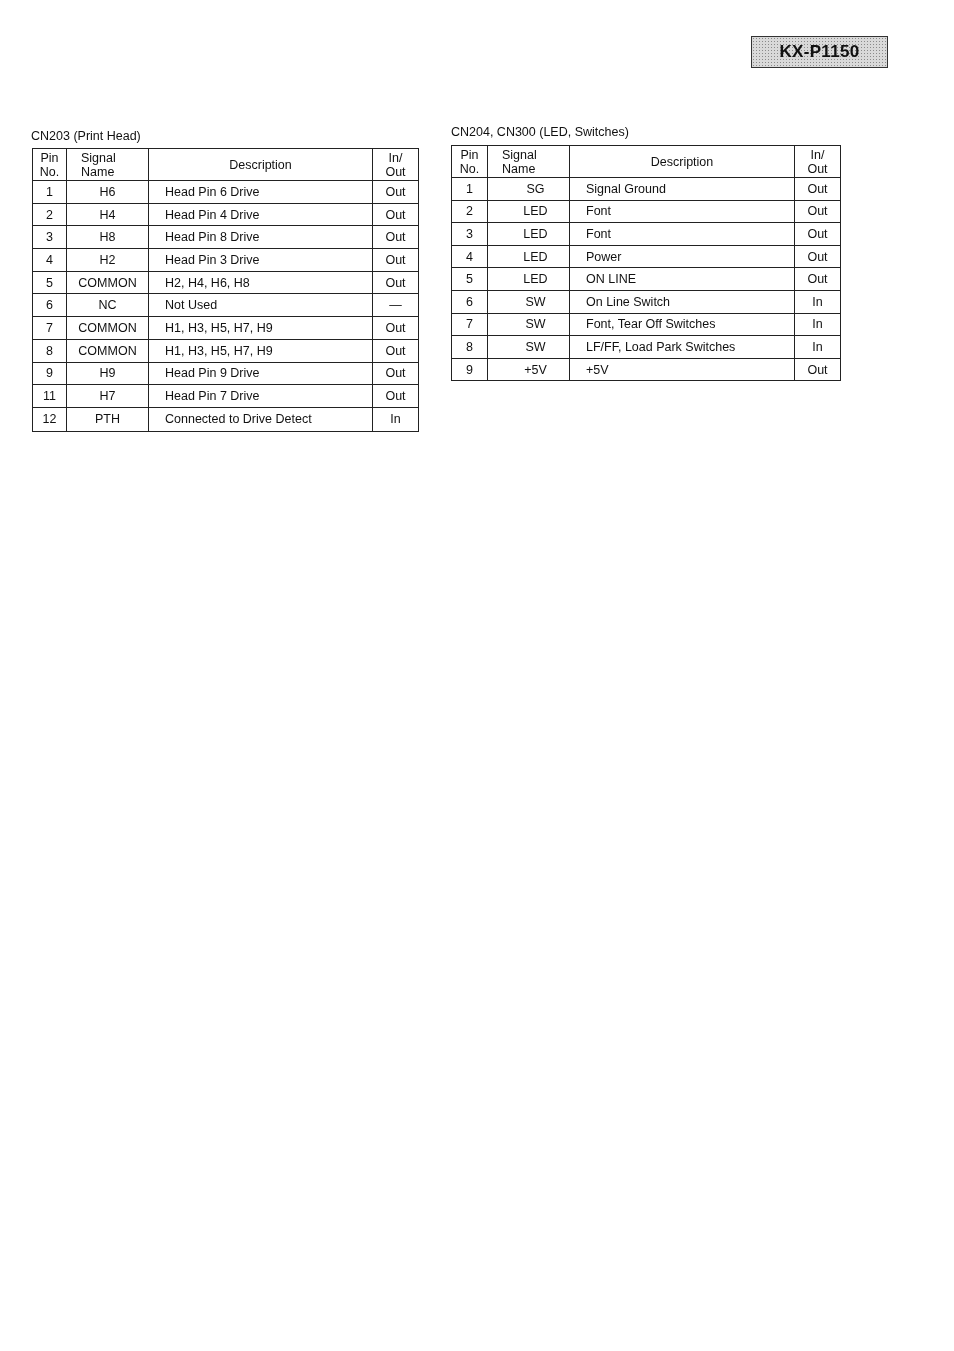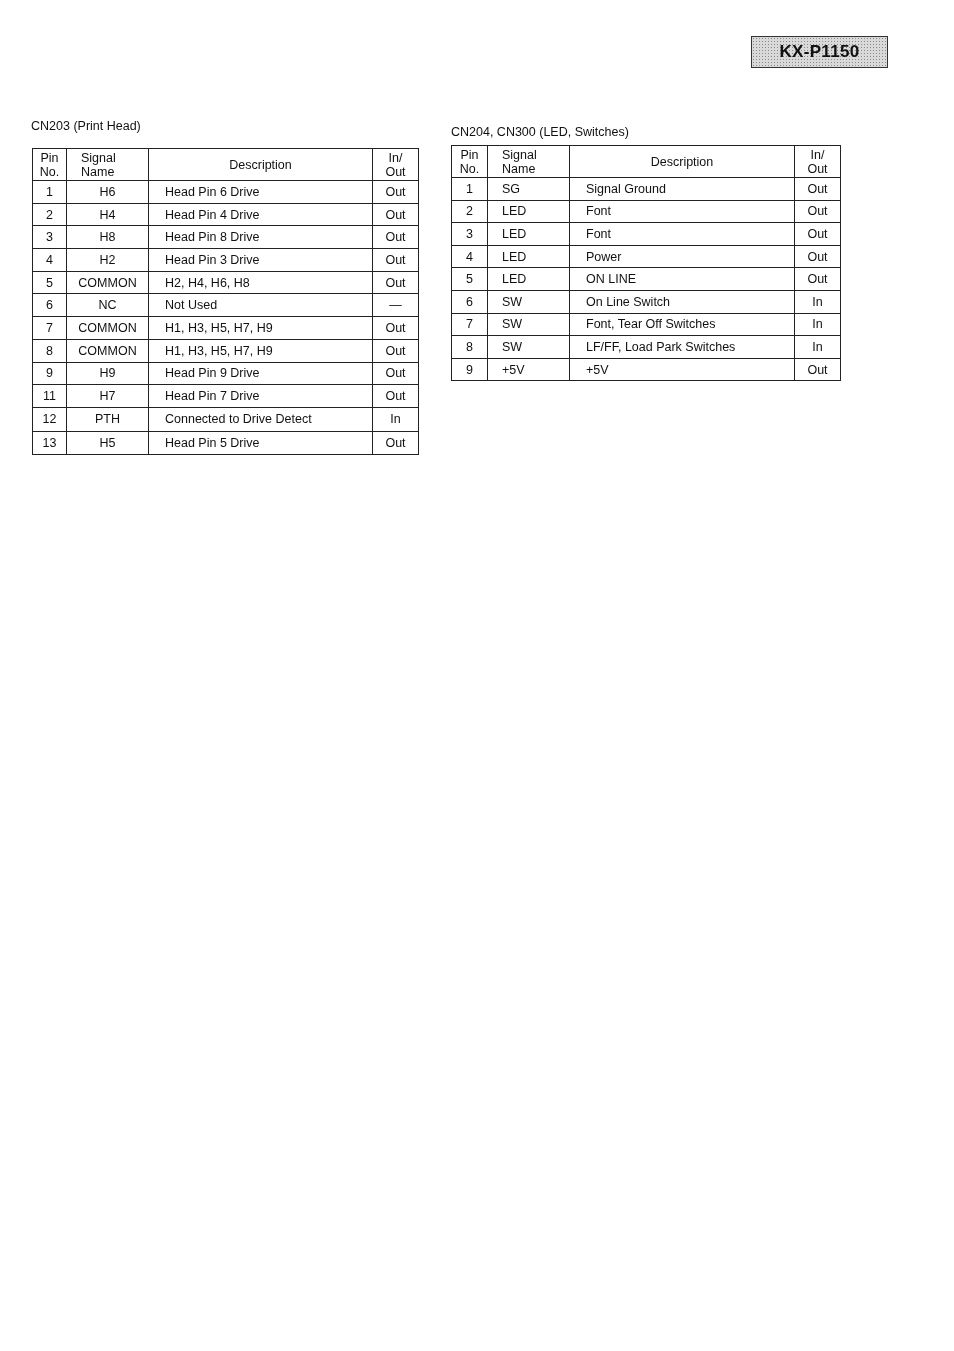--- a/index.html
+++ b/index.html
@@ -12,30 +12,30 @@
     background-size: 3px 3px;
     display: flex; align-items: center; justify-content: center;
   }
   .model-badge span { font-size: 17px; font-weight: bold; letter-spacing: 0.3px; color: #111; }
   .tbl-title { position: absolute; font-size: 12.5px; }
   table.pins { position: absolute; border-collapse: collapse; font-size: 12.5px; table-layout: fixed; }
   table.pins td, table.pins th { border: 1.3px solid #222; padding: 0; font-weight: normal; vertical-align: middle; }
   table.pins th { font-size: 12.5px; line-height: 14px; }
   .c { text-align: center; }
   .l { text-align: left; padding-left: 16px !important; }
-  .sl { text-align: left; padding-left: 14px !important; }
+  .sl { text-align: center; padding-left: 14px !important; }
 </style>
 </head>
 <body>
 
 <div class="model-badge">
   <span>KX-P1150</span>
 </div>
 
-<div class="tbl-title" style="left:31px; top:119px;">CN203 (Print Head)</div>
+<div class="tbl-title" style="left:31px; top:129px;">CN203 (Print Head)</div>
 <table class="pins" id="t0" style="left:32px; top:148px; width:386px;">
   <colgroup>
       <col style="width:34px">
       <col style="width:82px">
       <col style="width:224px">
       <col style="width:46px">
     </colgroup>
   <thead>
     <tr style="height:32px">
       <th class="c"><span>Pin</span><br><span>No.</span></th>
@@ -104,26 +104,20 @@
         <td class="c">H7</td>
         <td class="l">Head Pin 7 Drive</td>
         <td class="c">Out</td>
       </tr>
       <tr style="height: 24px;">
         <td class="c">12</td>
         <td class="c">PTH</td>
         <td class="l">Connected to Drive Detect</td>
         <td class="c">In</td>
       </tr>
-      <tr style="height: 22.7px;">
-        <td class="c">13</td>
-        <td class="c">H5</td>
-        <td class="l">Head Pin 5 Drive</td>
-        <td class="c">Out</td>
-      </tr>
     </tbody>
 </table>
 
 <div class="tbl-title" style="left:451px; top:125px;">CN204, CN300 (LED, Switches)</div>
 <table class="pins" id="t1" style="left:451px; top:145px; width:389px;">
   <colgroup>
       <col style="width:36px">
       <col style="width:82px">
       <col style="width:225px">
       <col style="width:46px">

